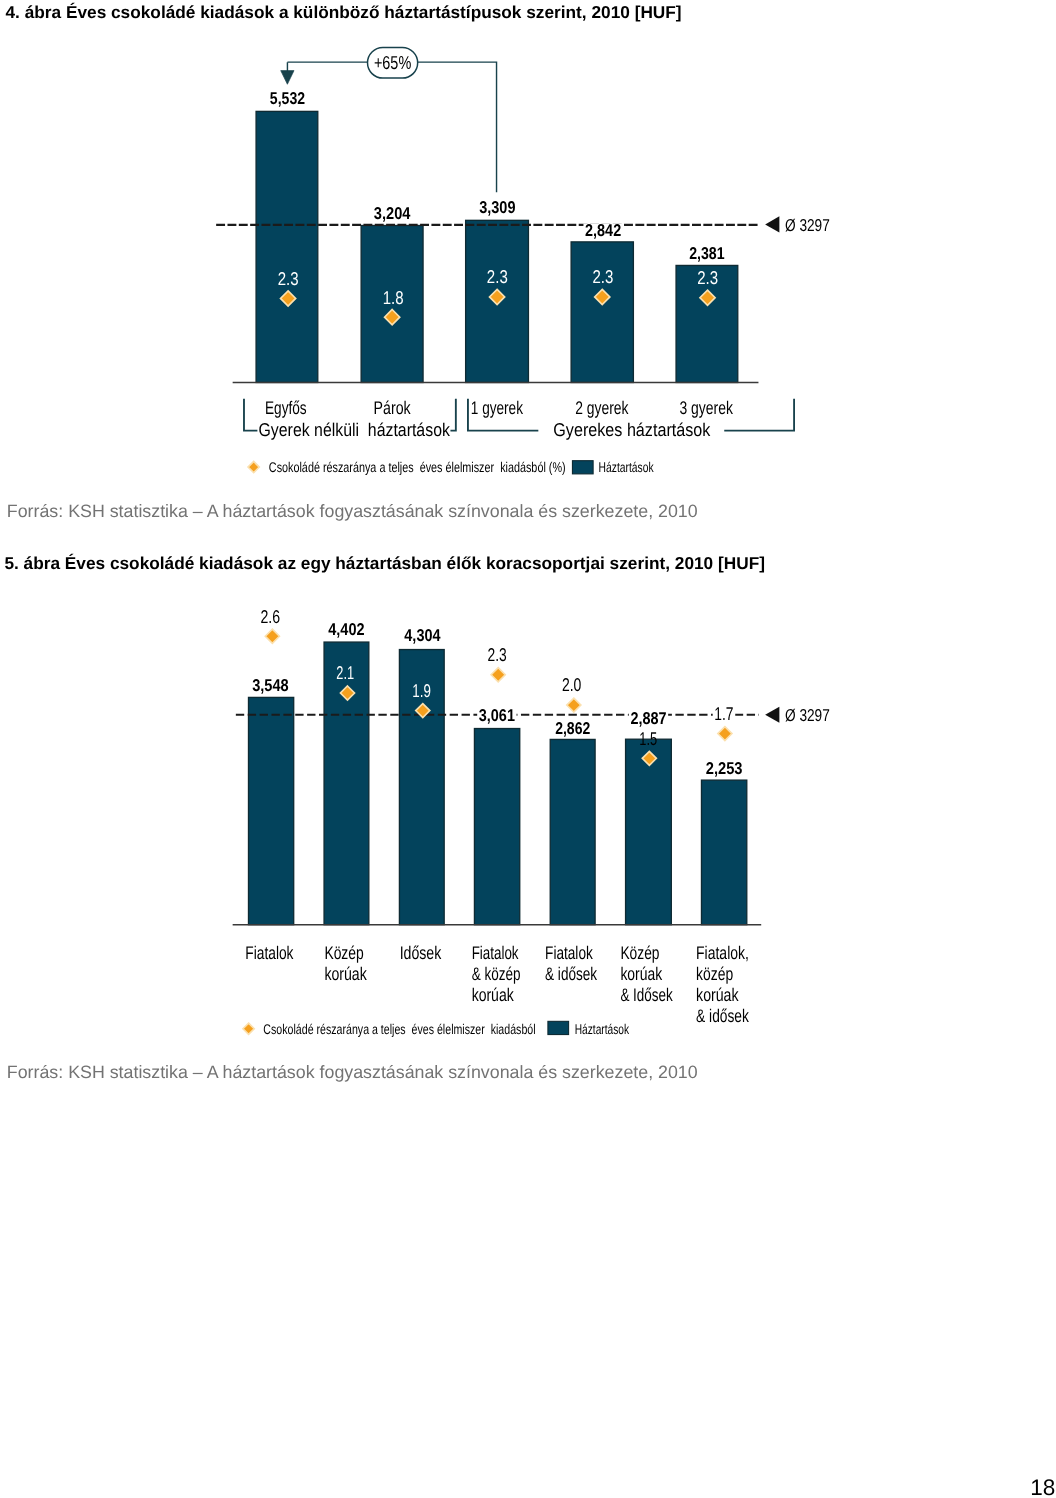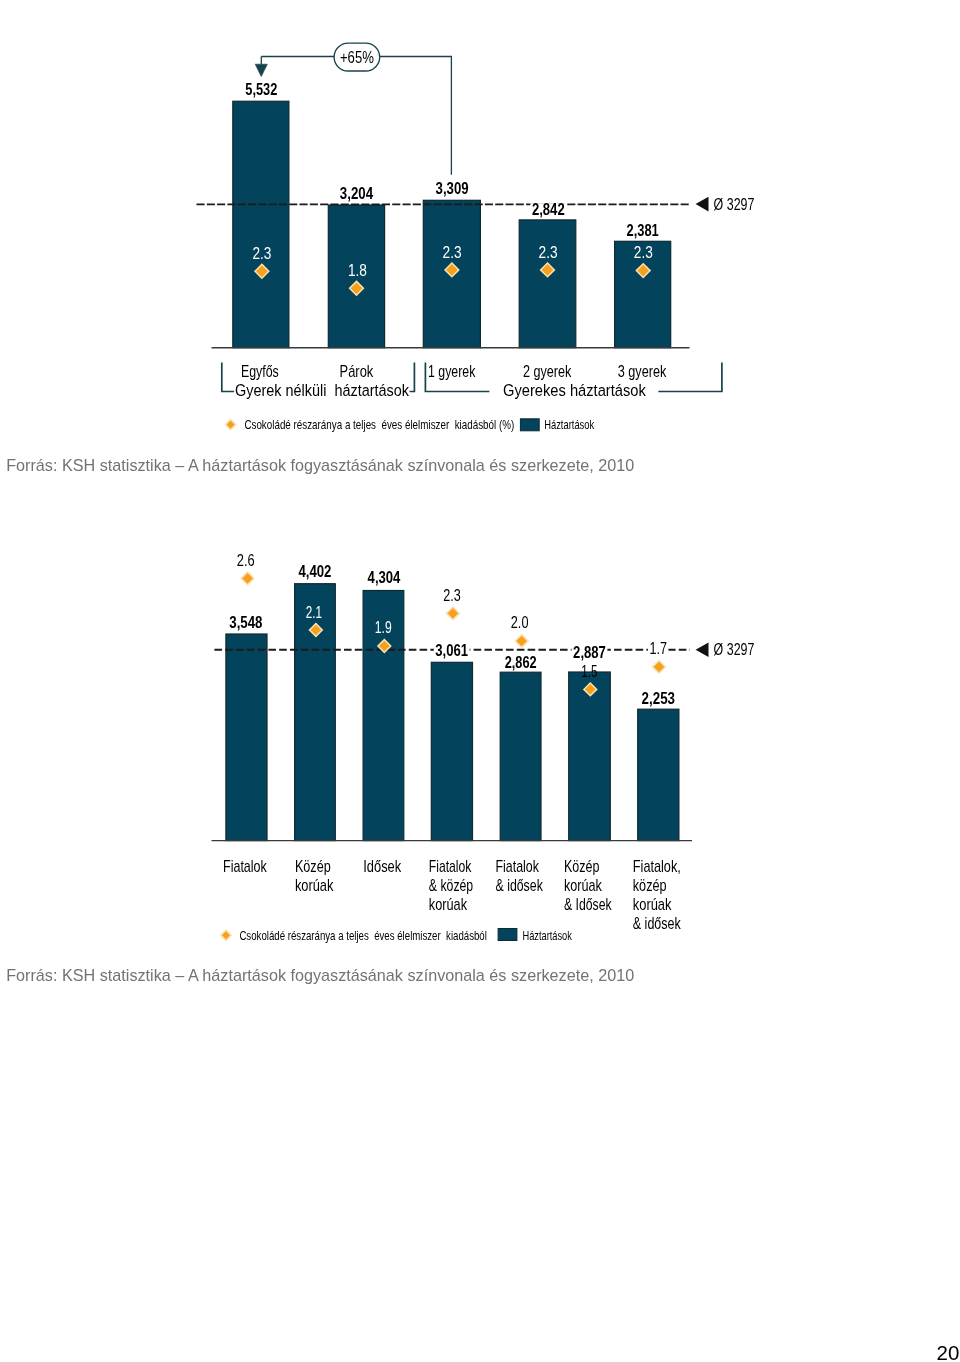--- a/index.html
+++ b/index.html
@@ -13,20 +13,21 @@
   .source{font-size:16.2px;color:#737373;white-space:nowrap;line-height:1;}
   .pageno{font-size:20.5px;color:#000;line-height:1;white-space:nowrap;}
   svg{display:block;}
   text{font-family:"Liberation Sans",sans-serif;}
 </style>
 </head>
 <body>
 
 <div class="page">
 
+  <div class="abs fig-title" style="left:5px;top:3.6px;">4. ábra Éves csokoládé kiadások a különböző háztartástípusok szerint, 2010 [HUF]</div>
 
   <div class="abs" style="left:0px;top:30px;">
     <svg id="chart4" width="960" height="415" viewBox="0 0 960 415">
         <g>
           <rect x="232.8" y="71.25" width="56.1" height="246.45" fill="#03435C" stroke="#0E2A33" stroke-width="1.2"></rect>
           <rect x="328.3" y="175" width="56.3" height="142.7" fill="#03435C" stroke="#0E2A33" stroke-width="1.2"></rect>
           <rect x="423.3" y="170.3" width="57.1" height="147.39999999999998" fill="#03435C" stroke="#0E2A33" stroke-width="1.2"></rect>
           <rect x="519.2" y="189.9" width="56.6" height="127.79999999999998" fill="#03435C" stroke="#0E2A33" stroke-width="1.2"></rect>
           <rect x="614.6" y="211.3" width="56.1" height="106.39999999999998" fill="#03435C" stroke="#0E2A33" stroke-width="1.2"></rect>
           <g>
@@ -95,20 +96,21 @@
           </g>
           <text x="244.4" y="399.3" font-size="12.8px" fill="#000" xml:space="preserve" textLength="269.8" lengthAdjust="spacingAndGlyphs" style="white-space: pre;">Csokoládé részaránya a teljes  éves élelmiszer  kiadásból (%)</text>
           <rect x="520.4" y="388.8" width="18.8" height="12" fill="#03435C" stroke="#0E2A33" stroke-width="1"></rect>
           <text x="544.2" y="399.3" font-size="12.8px" fill="#000" xml:space="preserve" textLength="50" lengthAdjust="spacingAndGlyphs" style="white-space: pre;">Háztartások</text>
         </g>
       </svg>
   </div>
 
   <div class="abs source" style="left:6.2px;top:457.3px;">Forrás: KSH statisztika – A háztartások fogyasztásának színvonala és szerkezete, 2010</div>
 
+  <div class="abs fig-title" style="left:4px;top:505px;">5. ábra Éves csokoládé kiadások az egy háztartásban élők koracsoportjai szerint, 2010 [HUF]</div>
 
   <div class="abs" style="left:0px;top:530px;">
     <svg id="chart5" width="960" height="430" viewBox="0 0 960 430">
         <g>
           <rect x="225.9" y="104" width="41.1" height="206.60000000000002" fill="#03435C" stroke="#0E2A33" stroke-width="1.2"></rect>
           <rect x="294.6" y="53.700000000000045" width="40.7" height="256.9" fill="#03435C" stroke="#0E2A33" stroke-width="1.2"></rect>
           <rect x="363.1" y="60.5" width="40.7" height="250.10000000000002" fill="#03435C" stroke="#0E2A33" stroke-width="1.2"></rect>
           <rect x="431.3" y="132.29999999999995" width="41.2" height="178.30000000000007" fill="#03435C" stroke="#0E2A33" stroke-width="1.2"></rect>
           <rect x="500.2" y="142.20000000000005" width="40.8" height="168.39999999999998" fill="#03435C" stroke="#0E2A33" stroke-width="1.2"></rect>
           <rect x="568.7" y="142" width="41.6" height="168.60000000000002" fill="#03435C" stroke="#0E2A33" stroke-width="1.2"></rect>
@@ -190,14 +192,14 @@
           </g>
           <text x="239.4" y="409.6" font-size="12.8px" fill="#000" xml:space="preserve" textLength="247.5" lengthAdjust="spacingAndGlyphs" style="white-space: pre;">Csokoládé részaránya a teljes  éves élelmiszer  kiadásból</text>
           <rect x="498.1" y="398.5" width="18.8" height="12" fill="#03435C" stroke="#0E2A33" stroke-width="1"></rect>
           <text x="522.5" y="409.6" font-size="12.8px" fill="#000" xml:space="preserve" textLength="49.4" lengthAdjust="spacingAndGlyphs" style="white-space: pre;">Háztartások</text>
         </g>
       </svg>
   </div>
 
   <div class="abs source" style="left:6.2px;top:966.8px;">Forrás: KSH statisztika – A háztartások fogyasztásának színvonala és szerkezete, 2010</div>
 
-  <div class="abs pageno" style="left:936.6px;top:1342.8px;">20</div>
+  <div class="abs pageno" style="left:936.6px;top:1342.8px;">18</div>
 </div>
 
 </body></html>

